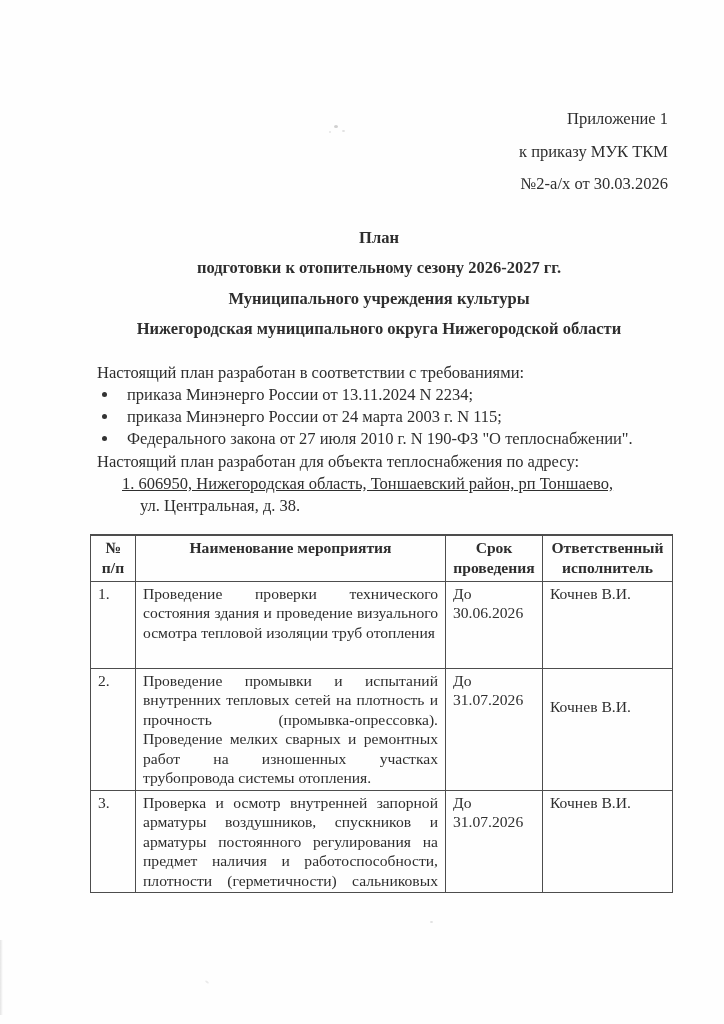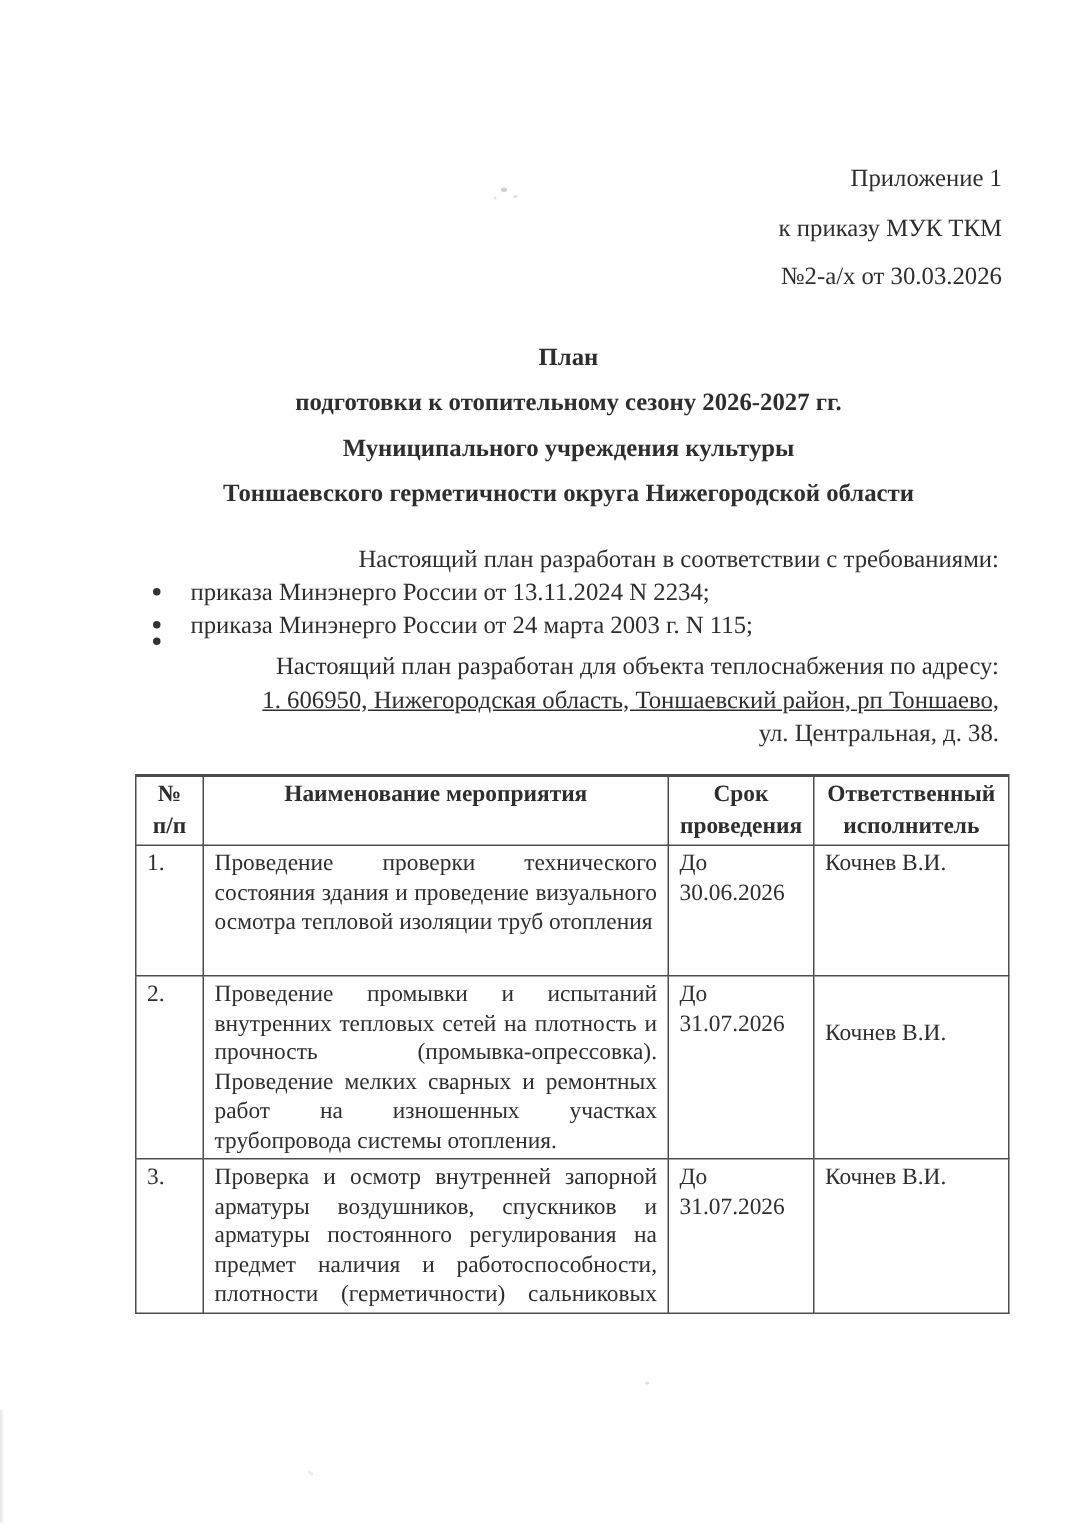--- a/index.html
+++ b/index.html
@@ -54,21 +54,20 @@
     font-weight: bold;
     font-size: 16.5px;
     line-height: 30.5px;
   }
 
   
   .intro {
     margin: 17px 58px 0 97px;
     font-size: 16.5px;
     line-height: 22.3px;
-    text-align: right;
   }
   .intro .line { white-space: nowrap; }
   .req-item {
     display: flex;
     align-items: baseline;
   }
   .dot {
     flex: 0 0 auto;
     width: 5px; height: 5px;
     border-radius: 50%;
@@ -138,35 +137,36 @@
   <div class="ref-block">
     <div class="line">Приложение 1</div>
     <div class="line">к приказу МУК ТКМ</div>
     <div class="line">№2-а/х от 30.03.2026</div>
   </div>
 
   <div class="title-block">
     <div>План</div>
     <div>подготовки к отопительному сезону 2026-2027 гг.</div>
     <div>Муниципального учреждения культуры</div>
-    <div>Тоншаевского герметичности округа Нижегородской области</div>
+    <div>Нижегородская муниципального округа Нижегородской области</div>
   </div>
 
   <div class="intro">
     <div class="line">Настоящий план разработан в соответствии с требованиями:</div>
     <div class="req-item">
       <span class="dot"></span>
       <span class="line">приказа Минэнерго России от 13.11.2024 N 2234;</span>
     </div>
     <div class="req-item">
       <span class="dot"></span>
       <span class="line">приказа Минэнерго России от 24 марта 2003 г. N 115;</span>
     </div>
     <div class="req-item">
       <span class="dot"></span>
+      <span class="line">Федерального закона от 27 июля 2010 г. N 190-ФЗ "О теплоснабжении".</span>
     </div>
     <div class="line">Настоящий план разработан для объекта теплоснабжения по адресу:</div>
     <div class="line addr1">1. 606950, Нижегородская область, Тоншаевский район, рп Тоншаево,</div>
     <div class="line addr2">ул. Центральная, д. 38.</div>
   </div>
 
   <table class="plan">
     <colgroup>
       <col class="c-num">
         <col class="c-name">

